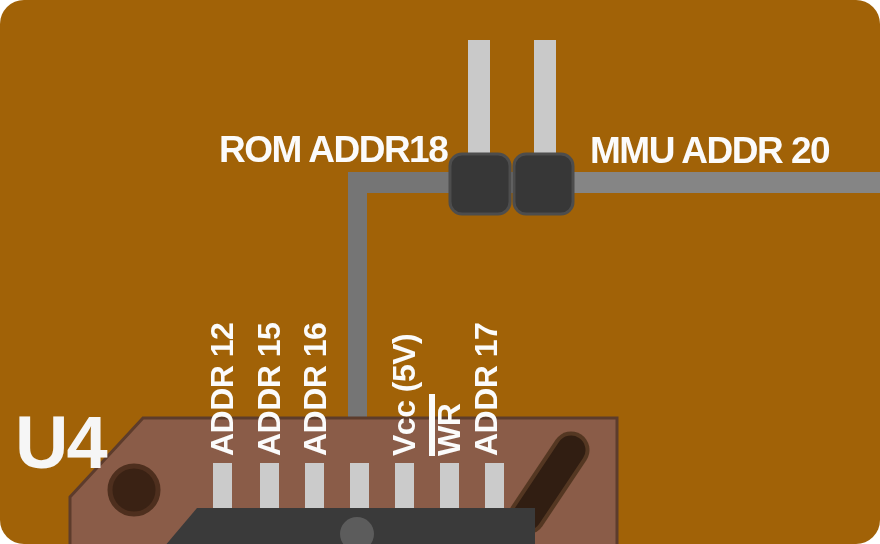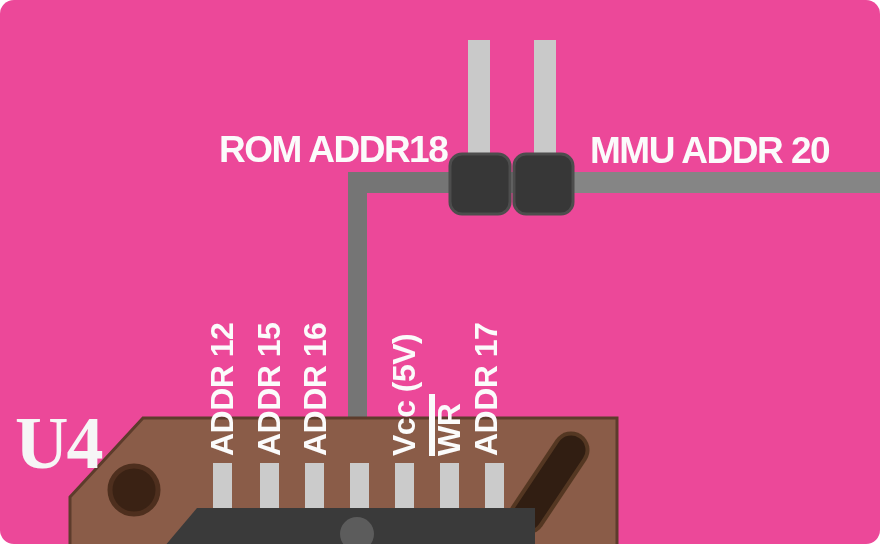--- a/index.html
+++ b/index.html
@@ -9,22 +9,22 @@
     font-family: "Liberation Sans", sans-serif;
   }
   .stage {
     position: relative;
     width: 880px;
     height: 544px;
   }
   .canvas {
     position: absolute;
     inset: 0;
-    background: #ec4899;
-    border-radius: 14px;
+    background: #a16207;
+    border-radius: 24px;
     overflow: hidden;
   }
   .canvas svg {
     position: absolute;
     left: 0;
     top: 0;
   }
   .net-label {
     position: absolute;
     color: #fbfbfb;
@@ -46,21 +46,20 @@
   }
   .chip-ref {
     position: absolute;
     color: #f6f6f6;
     font-weight: bold;
     font-size: 74px;
     letter-spacing: -2px;
     line-height: 70px;
     white-space: nowrap;
     z-index: 3;
-    font-family: Liberation Serif, serif;
   }
   .pin-label {
     position: absolute;
     height: 36px;
     line-height: 36px;
     color: #fbfbfb;
     font-weight: bold;
     font-size: 32px;
     letter-spacing: -0.5px;
     white-space: nowrap;

